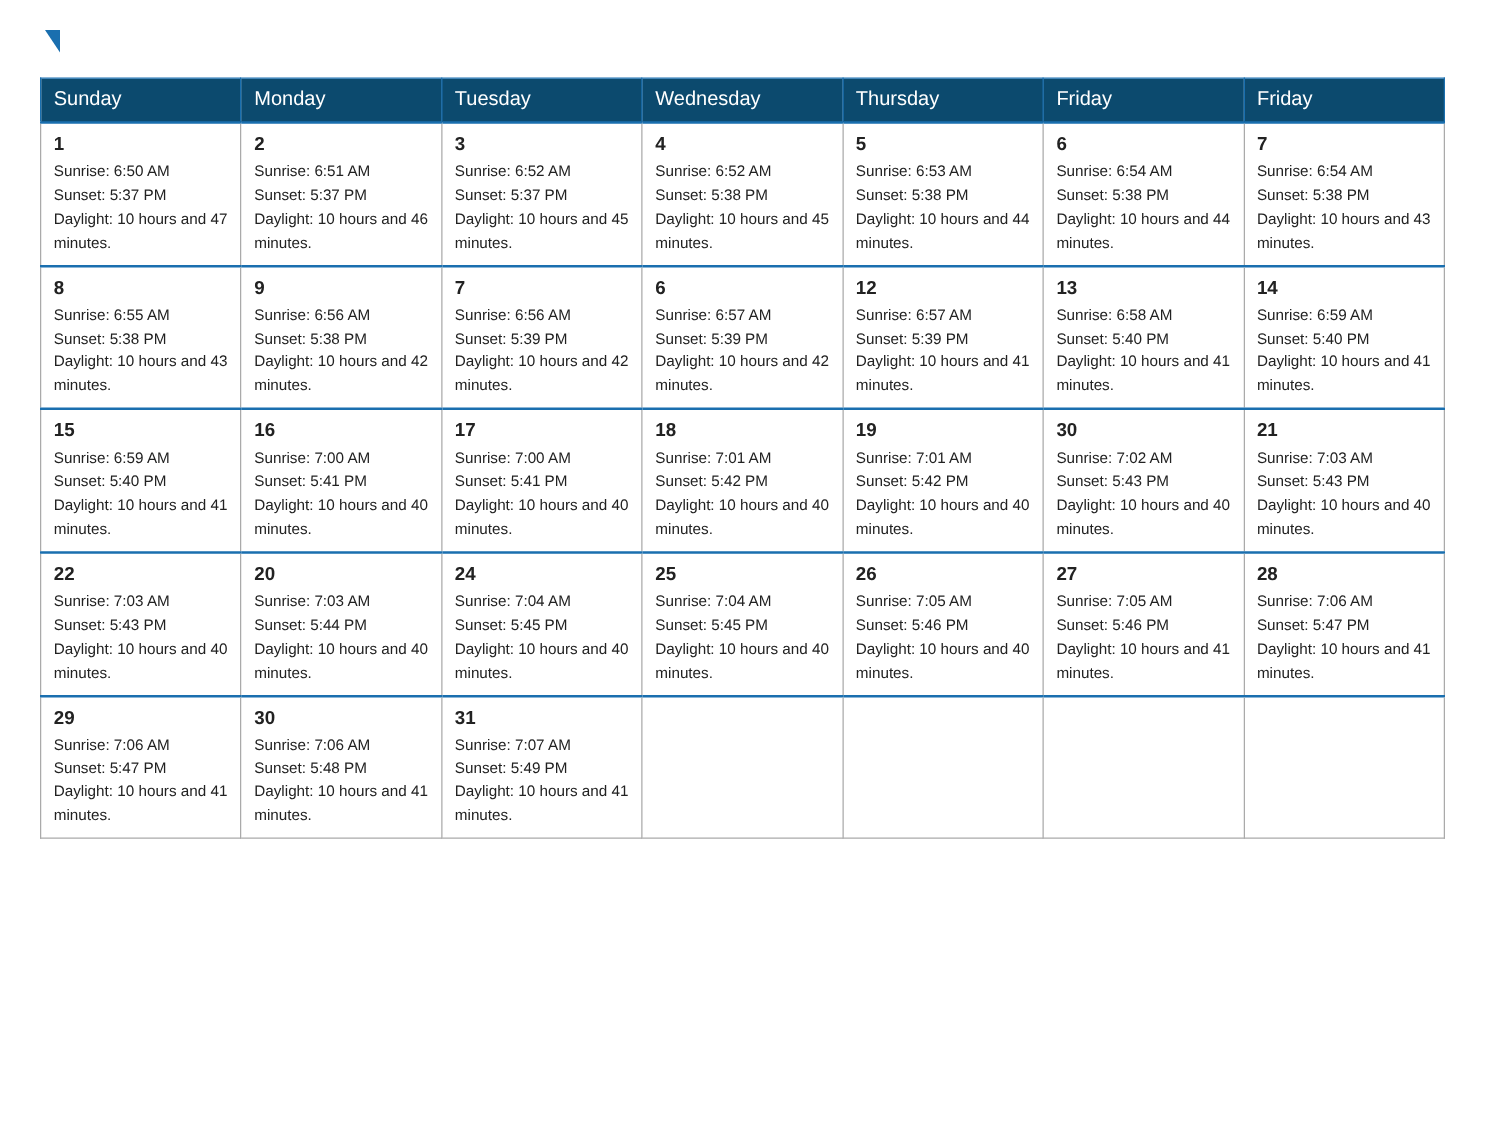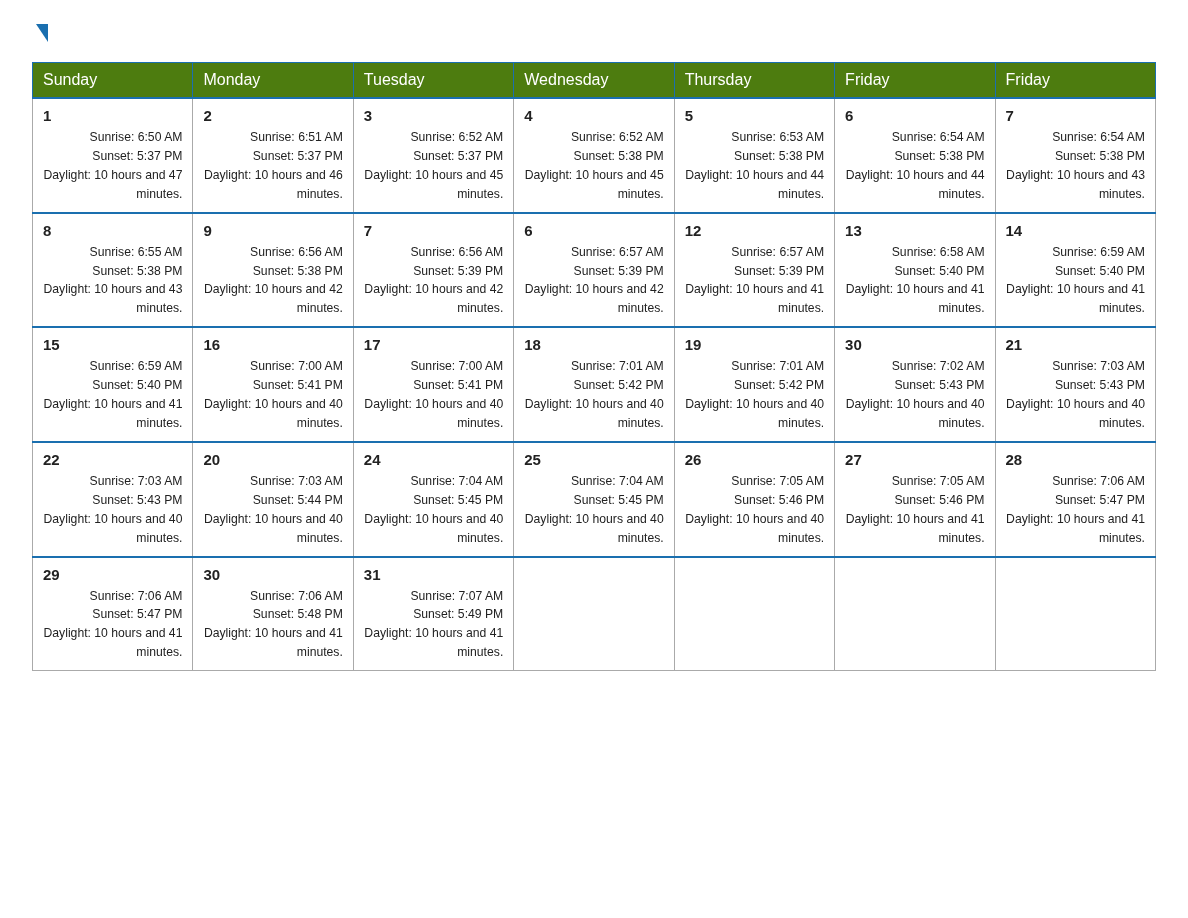--- a/index.html
+++ b/index.html
@@ -59,21 +59,21 @@
       font-size: 22px;
       color: #444;
       margin-top: 6px;
     }
     .calendar-table {
       width: 100%;
       border-collapse: collapse;
       table-layout: fixed;
     }
     .calendar-table th {
-      background: #4d7c0f;
+      background: #0c4a6e;
       color: #fff;
       font-size: 16px;
       font-weight: normal;
       padding: 8px 10px;
       text-align: left;
       border: 1px solid #1a6faf;
     }
     .calendar-table td {
       vertical-align: top;
       border: 1px solid #aaa;
@@ -91,21 +91,20 @@
     .day-num {
       font-size: 15px;
       font-weight: bold;
       margin-bottom: 4px;
       display: block;
     }
     .day-info {
       font-size: 12.2px;
       line-height: 1.55;
       color: #222;
-      text-align: right;
     }
     .calendar-table tr td {
       background: #fff;
     }
   </style>
 </head>
 <body>
 
 <div class="header-area">
   <div class="logo">

